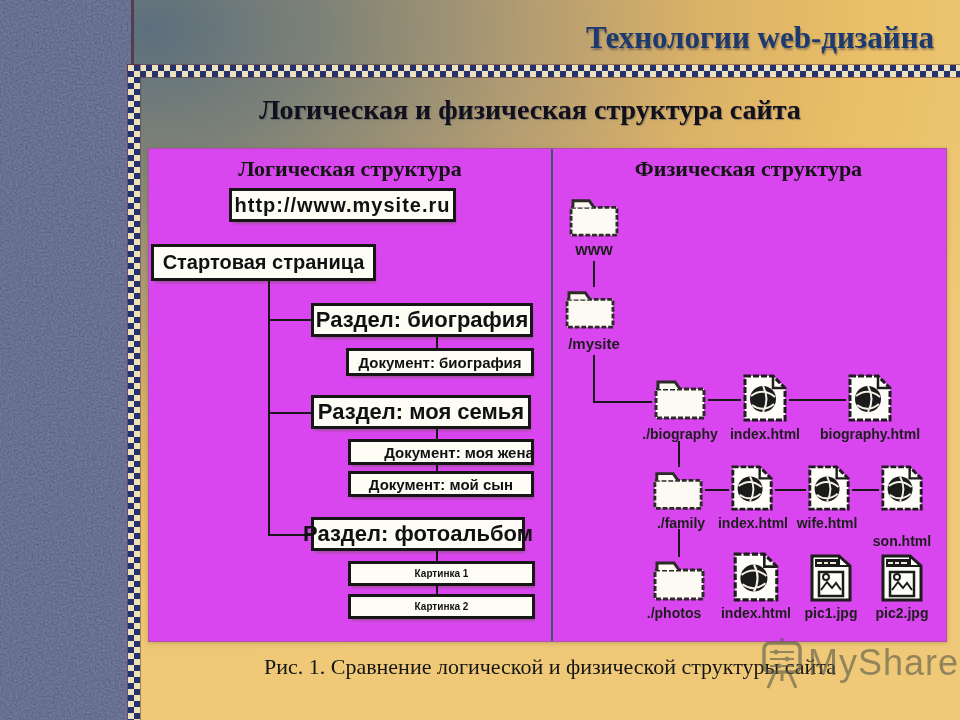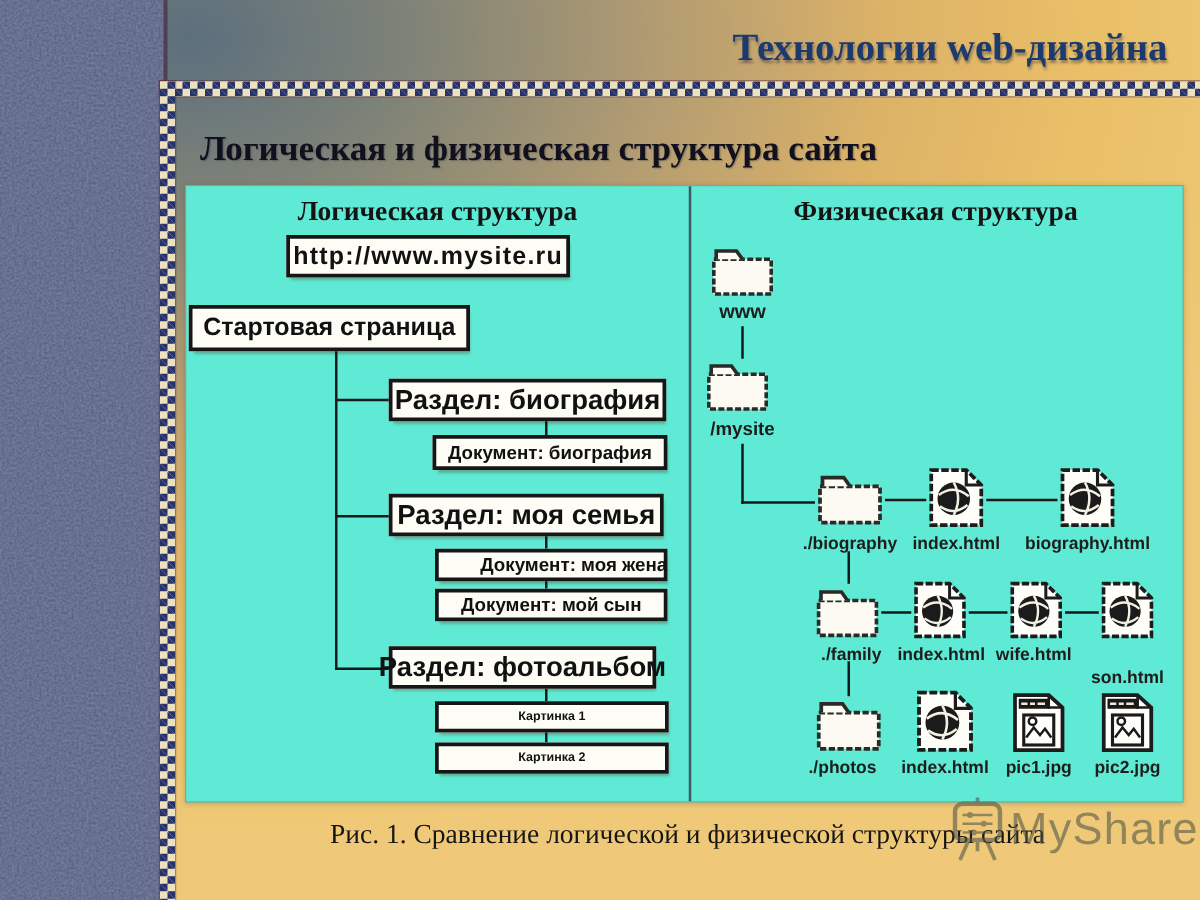--- a/index.html
+++ b/index.html
@@ -31,40 +31,40 @@
   .deco-h{left:128px;top:65px;width:832px;height:12px;}
   .deco-v{left:128px;top:65px;width:12px;height:655px;}
   
   .slide-title{
     top:20px;right:26px;
     font:700 31px "Liberation Serif",serif;
     color:#1c3a6e;text-shadow:1px 2px 2px rgba(25,25,55,.4);
     white-space:nowrap;
   }
   .subtitle{
-    left:160px;top:104px;width:740px;text-align:left;
+    left:160px;top:94px;width:740px;text-align:center;
     font:700 28px "Liberation Serif",serif;
     color:#10101e;text-shadow:1px 1px 1px rgba(70,70,70,.45);
     white-space:nowrap;
   }
   .caption{
     left:145px;top:654px;width:810px;text-align:center;
     font:400 22px "Liberation Serif",serif;color:#161616;
     z-index:2;white-space:nowrap;
   }
   
   .watermark{
     left:760px;top:636px;display:flex;align-items:center;gap:4px;
     z-index:3;opacity:.6;
   }
   .watermark-text{font:400 36px "Liberation Sans",sans-serif;color:#55584a;letter-spacing:1px;}
   
   .panel{
     left:148px;top:148px;width:797px;height:492px;
-    background:#5eead4;border:1px solid rgba(110,100,75,.4);
+    background:#d946ef;border:1px solid rgba(110,100,75,.4);
     box-shadow:0 1px 4px rgba(60,50,30,.25);
   }
   .divider{left:402px;top:0;width:2px;height:492px;background:#3d5a63;}
   .diag-h{
     font:700 22px "Liberation Serif",serif;color:#141414;
     text-align:center;white-space:nowrap;
   }
   
   .dbox{
     border:3px solid #161616;background:#fdfcf5;

